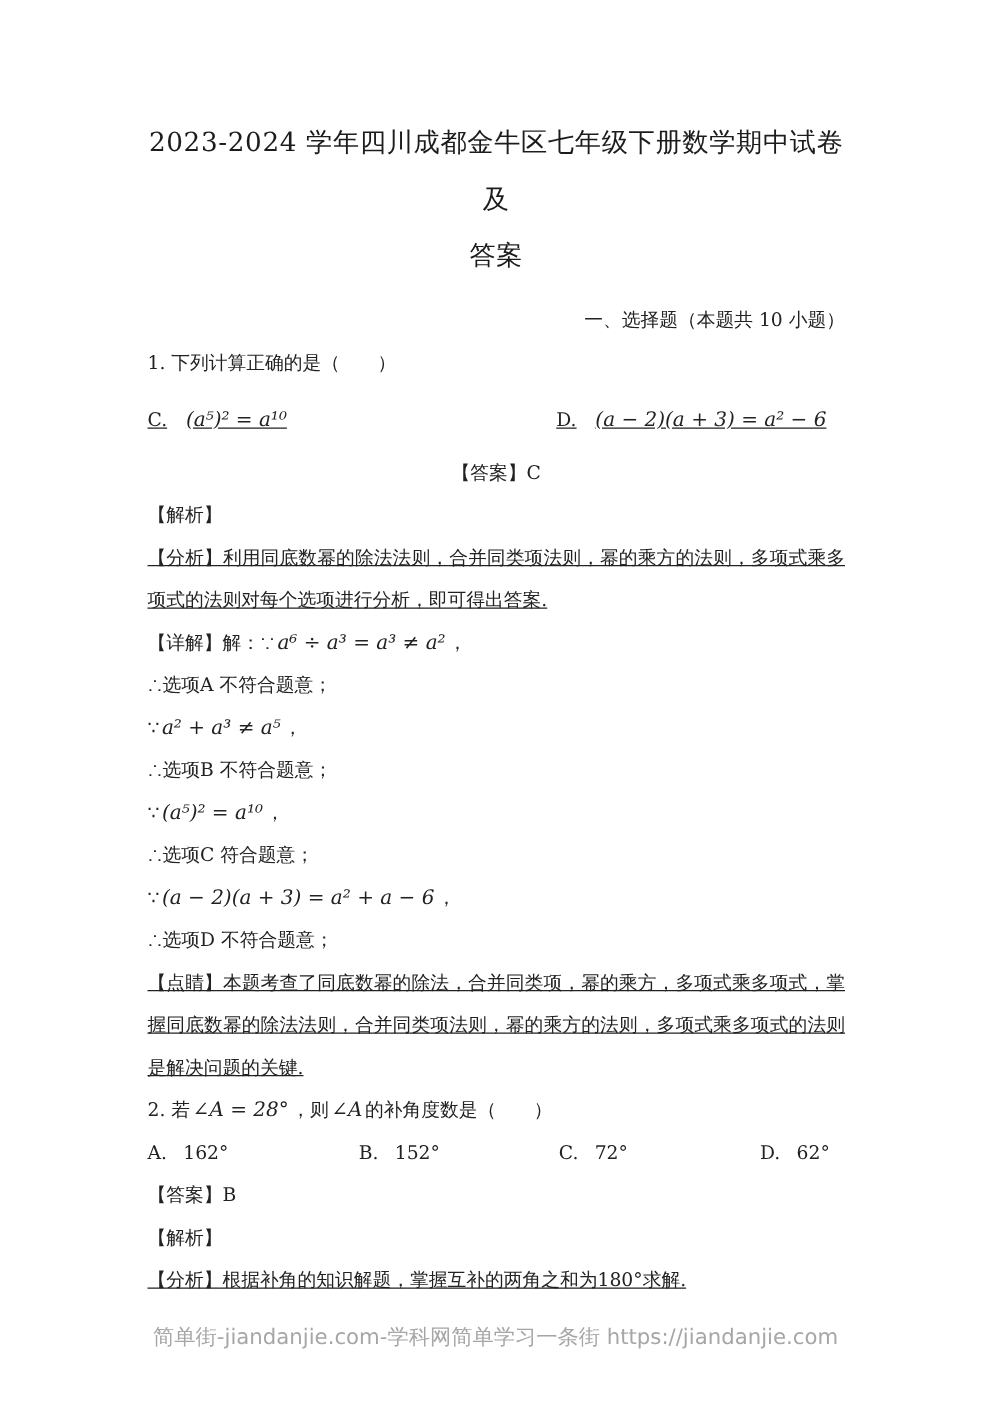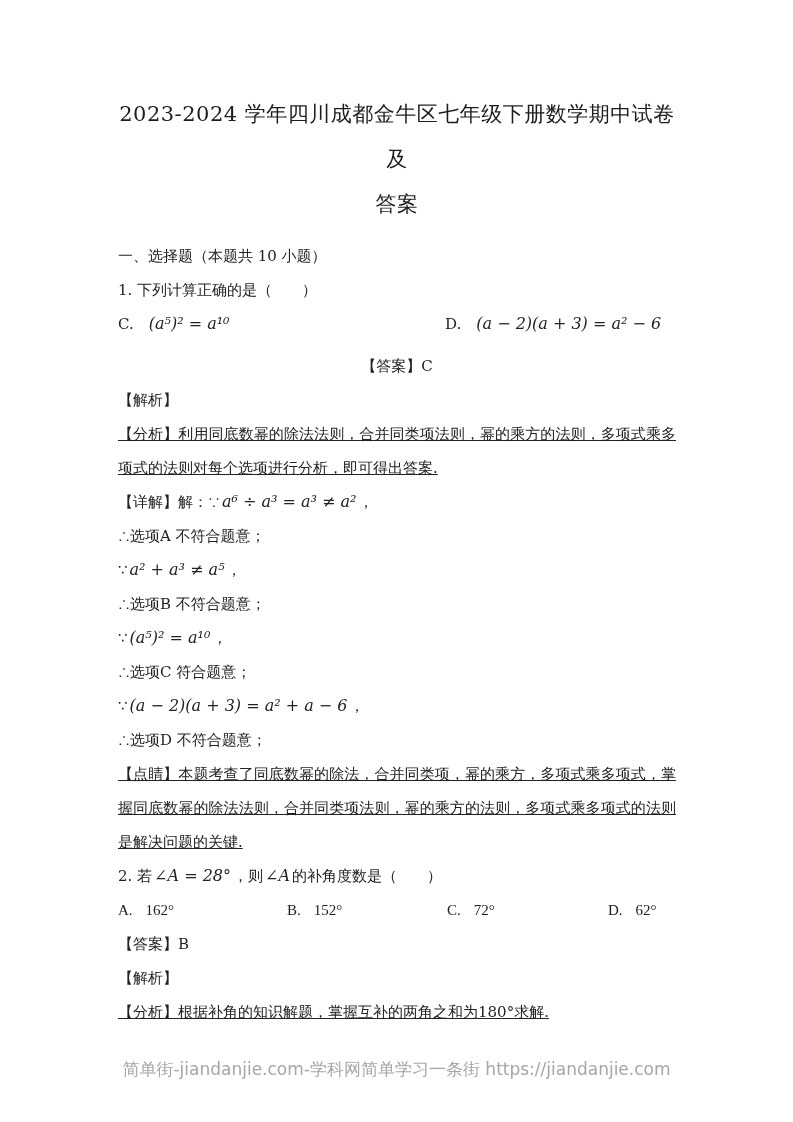--- a/index.html
+++ b/index.html
@@ -25,38 +25,37 @@
     letter-spacing: 0.5px;
     color: #1c1c1c;
   }
   .line {
     margin: 0;
     font-size: 15px;
     line-height: 34px;
     color: #222222;
   }
   .para { text-align: justify; text-decoration: underline; }
-  .gap4  { margin-top: 0; }
+  .gap4  { margin-top: 12px; text-decoration: underline; }
   .gap8  { margin-top: 8px; text-align: center; }
-  .gap12 { margin-top: 12px; }
+  .gap12 { margin-top: 12px; text-align: right; }
   .math {
     font-family: "DejaVu Serif", "Liberation Serif", serif;
     font-style: italic;
     font-size: 16px;
     margin: 0 2px;
     white-space: nowrap;
   }
   .opt-row-2 {
     display: grid;
     grid-template-columns: 327px 1fr;
   }
   .opt-row-4 {
     display: grid;
     grid-template-columns: 169px 160px 161px 1fr;
-    font-family: Liberation Serif, serif;
   }
   .opt-label { margin-right: 13px; }
   .answer-value { font-family: "DejaVu Serif", serif; }
   .footer {
     position: absolute;
     left: 0;
     top: 1058px;
     width: 793px;
     text-align: center;
     font-family: "DejaVu Sans", "Liberation Sans", sans-serif;

